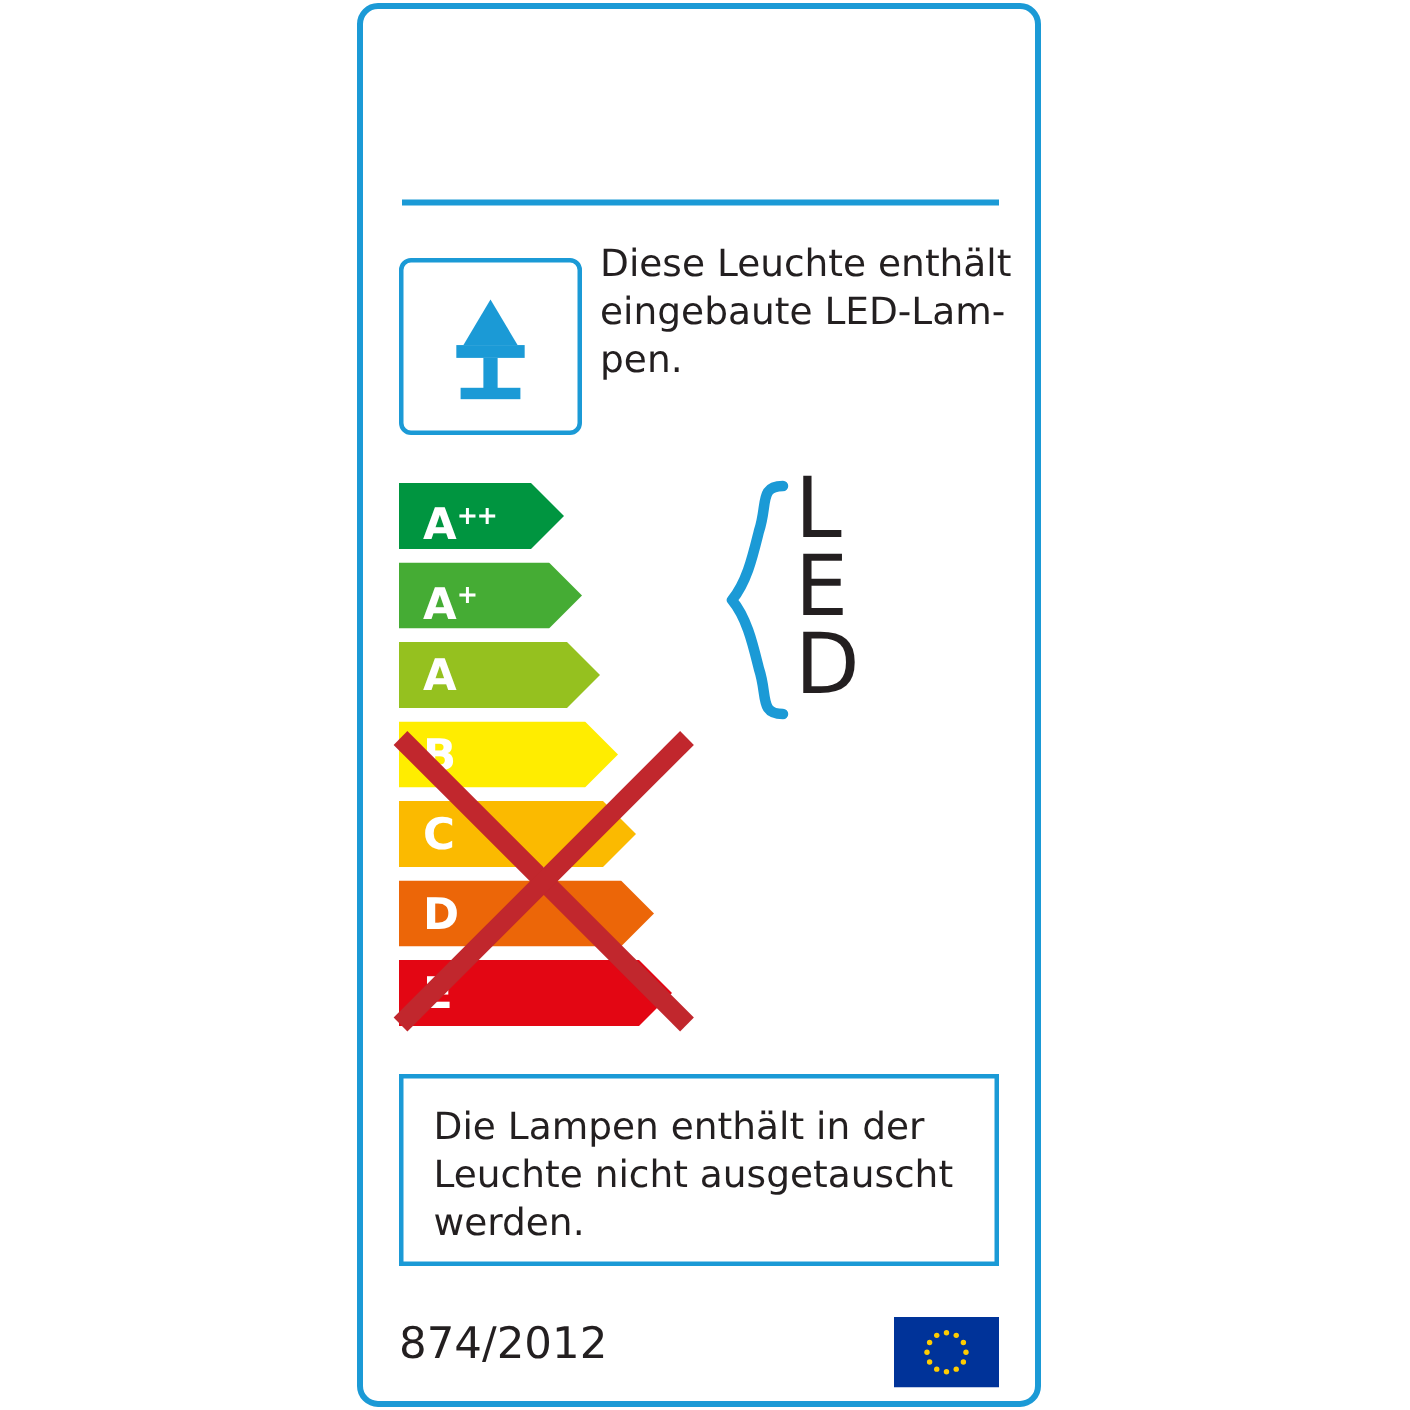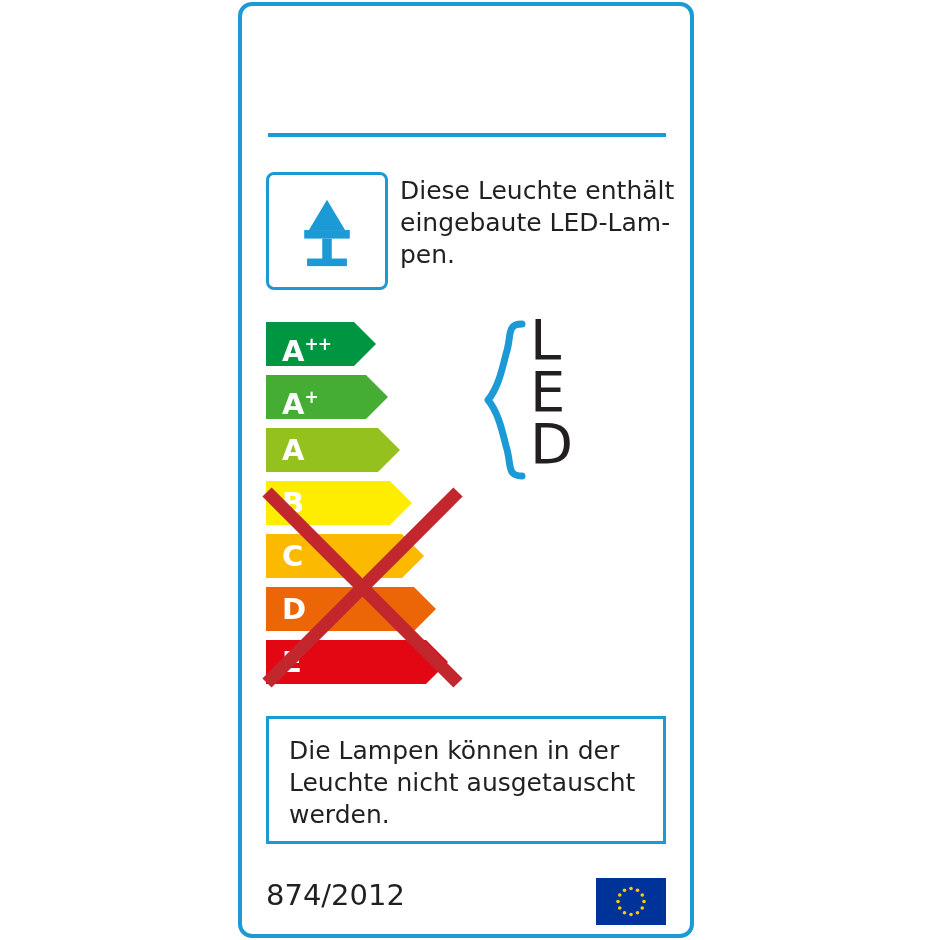--- a/index.html
+++ b/index.html
@@ -50,21 +50,21 @@
     position: absolute;
     left: 0;
     top: 0;
     width: 100%;
     height: 100%;
   }
 
   #lamp-text {
     position: absolute;
     left: 400px;
-    top: 175px;
+    top: 160px;
     width: 290px;
     font-size: 25px;
     line-height: 32px;
     color: #231f20;
     white-space: pre-line;
   }
 
   
   #scale {
     position: absolute;
@@ -255,21 +255,21 @@
     <path d="M38 4 C22 4 28 16 22 34 C18 50 14 68 4 80 C14 92 18 110 22 126 C28 144 22 156 38 156" fill="none" stroke="#1b9ad6" stroke-width="7" stroke-linecap="round" stroke-linejoin="round"></path>
   </svg>
   <div id="led-letters">
     <span>L</span>
     <span>E</span>
     <span>D</span>
   </div>
 </div>
 
 <div id="note-box">
-  <div id="note-text">Die Lampen können in der
+  <div id="note-text">Die Lampen enthält in der
 Leuchte nicht ausgetauscht
 werden.</div>
 </div>
 
 <div id="regulation">874/2012</div>
 <svg id="eu-flag" viewBox="0 0 70 47">
   <rect x="0" y="0" width="70" height="47" fill="#003399"></rect>
   <g fill="#ffcc00" id="eu-stars">
       <circle cx="35.00" cy="10.50" r="1.8"></circle>
       <circle cx="41.50" cy="12.24" r="1.8"></circle>

